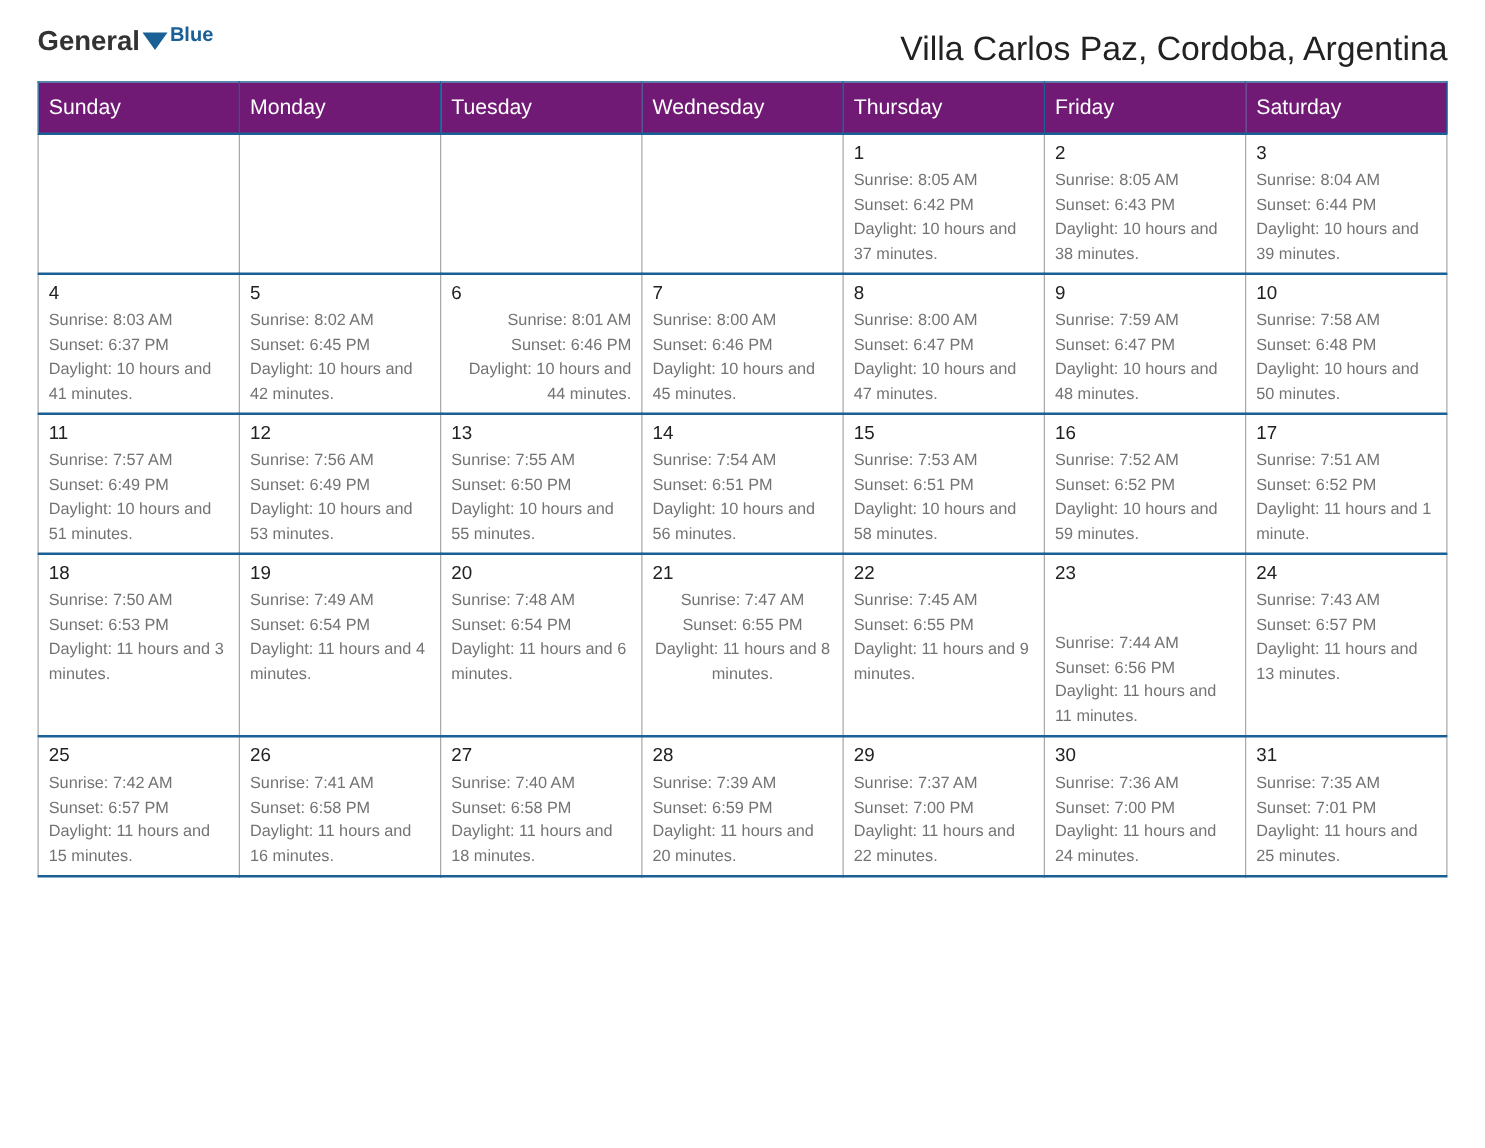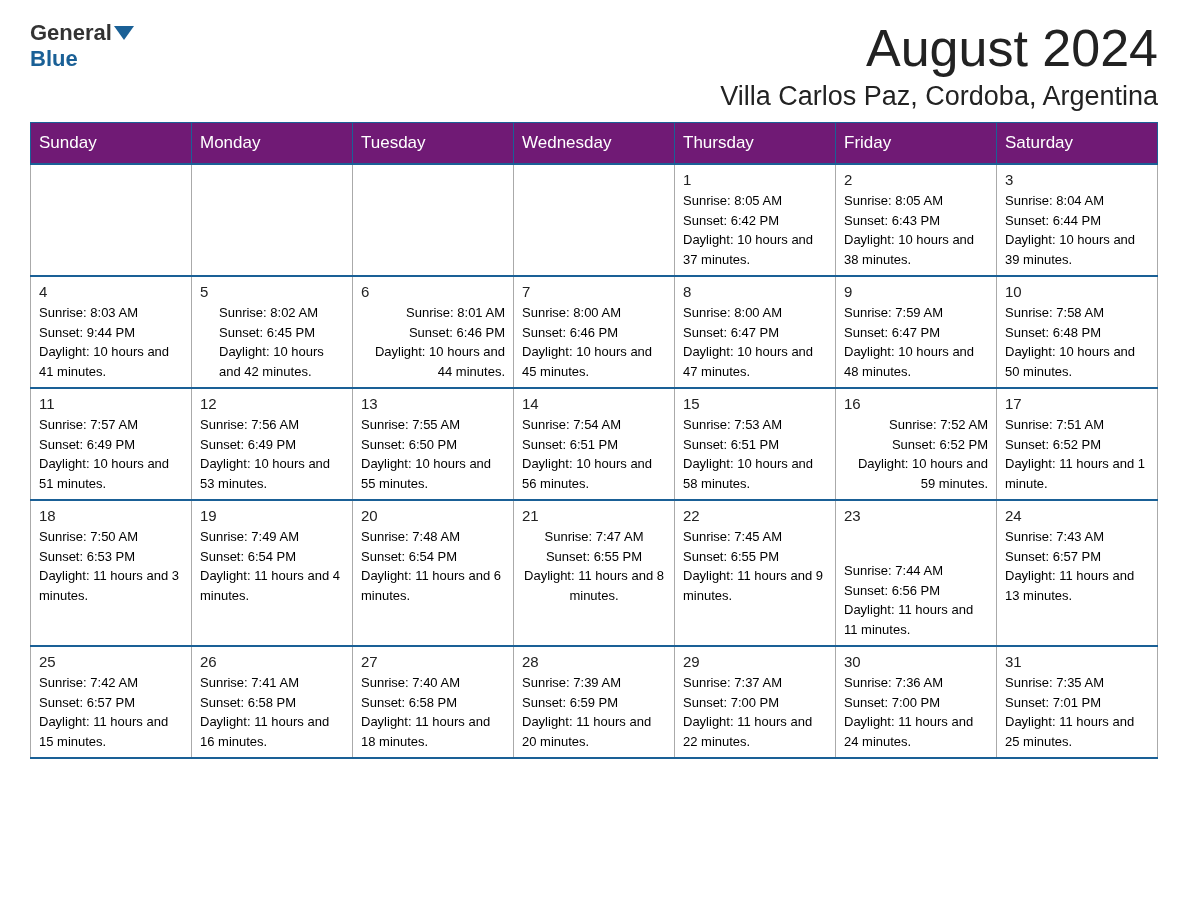--- a/index.html
+++ b/index.html
@@ -11,40 +11,40 @@
       padding: 20px 30px;
     }
     .header {
       display: flex;
       justify-content: space-between;
       align-items: flex-start;
       margin-bottom: 10px;
     }
     .logo {
       display: flex;
-      flex-direction: column;
+      flex-direction: row;
       align-items: flex-start;
     }
     .logo-text {
       display: flex;
       align-items: center;
       font-size: 22px;
       font-weight: bold;
       color: #333;
     }
     .logo-general { color: #333; }
     .logo-arrow {
       width: 0; height: 0;
       border-left: 10px solid transparent;
       border-right: 10px solid transparent;
       border-top: 14px solid #1a6096;
       margin: 0 2px;
       display: inline-block;
     }
-    .logo-blue { color: #1a6096; font-size: 22px; font-weight: bold; }
+    .logo-blue { color: #1a6096; font-size: 16px; font-weight: bold; }
     .title-area { text-align: right; }
     .month-title {
       font-size: 52px;
       font-weight: normal;
       color: #222;
       line-height: 1.1;
     }
     .location {
       font-size: 27px;
       color: #222;
@@ -75,41 +75,40 @@
     }
     .day-num {
       font-size: 15px;
       font-weight: normal;
       color: #222;
       display: block;
       margin-bottom: 3px;
     }
     .day-info {
       font-size: 13px;
-      color: #000000;
+      color: #737373;
       line-height: 1.5;
     }
     .empty { background: #fff; }
     tr { border-bottom: 2px solid #1a6096; }
   </style>
 </head>
 <body>
 
 <div class="header">
   <div class="logo">
     <div class="logo-text">
       <span class="logo-general">General</span>
       <span class="logo-arrow"></span>
     </div>
     <div>
       <span class="logo-blue">Blue</span>
     </div>
   </div>
   <div class="title-area">
-    <div class="month-title">August 2024</div>
     <div class="location">Villa Carlos Paz, Cordoba, Argentina</div>
   </div>
 </div>
 
 <table>
   <thead>
     <tr>
       <th>Sunday</th>
       <th>Monday</th>
       <th>Tuesday</th>
@@ -141,26 +140,26 @@
           <span class="day-num">3</span>
           <div class="day-info" style="white-space: pre-line;">Sunrise: 8:04 AM
 Sunset: 6:44 PM
 Daylight: 10 hours and 39 minutes.</div>
         </td>
       </tr>
       <tr>
         <td>
           <span class="day-num">4</span>
           <div class="day-info" style="white-space: pre-line;">Sunrise: 8:03 AM
-Sunset: 9:44 PM
+Sunset: 6:37 PM
 Daylight: 10 hours and 41 minutes.</div>
         </td>
         <td>
           <span class="day-num">5</span>
-          <div class="day-info" style="white-space: pre-line; margin-left: 19px;">Sunrise: 8:02 AM
+          <div class="day-info" style="white-space: pre-line;">Sunrise: 8:02 AM
 Sunset: 6:45 PM
 Daylight: 10 hours and 42 minutes.</div>
         </td>
         <td>
           <span class="day-num">6</span>
           <div class="day-info" style="white-space: pre-line; text-align: right;">Sunrise: 8:01 AM
 Sunset: 6:46 PM
 Daylight: 10 hours and 44 minutes.</div>
         </td>
         <td>
@@ -214,21 +213,21 @@
 Daylight: 10 hours and 56 minutes.</div>
         </td>
         <td>
           <span class="day-num">15</span>
           <div class="day-info" style="white-space: pre-line;">Sunrise: 7:53 AM
 Sunset: 6:51 PM
 Daylight: 10 hours and 58 minutes.</div>
         </td>
         <td>
           <span class="day-num">16</span>
-          <div class="day-info" style="white-space: pre-line; text-align: right;">Sunrise: 7:52 AM
+          <div class="day-info" style="white-space: pre-line;">Sunrise: 7:52 AM
 Sunset: 6:52 PM
 Daylight: 10 hours and 59 minutes.</div>
         </td>
         <td>
           <span class="day-num">17</span>
           <div class="day-info" style="white-space: pre-line;">Sunrise: 7:51 AM
 Sunset: 6:52 PM
 Daylight: 11 hours and 1 minute.</div>
         </td>
       </tr>

